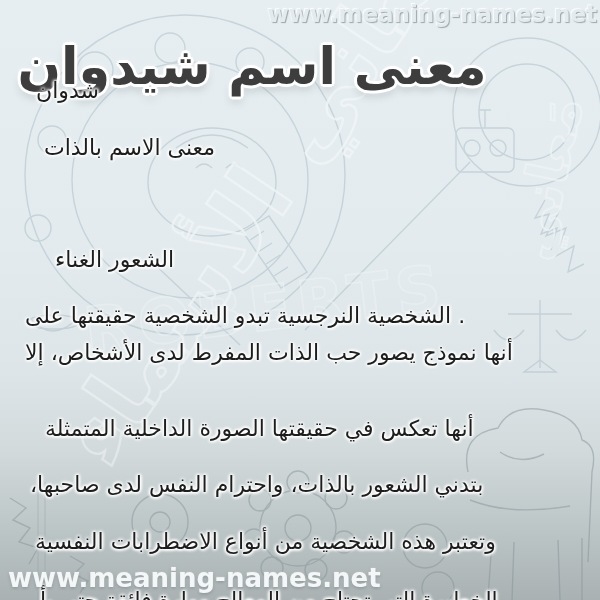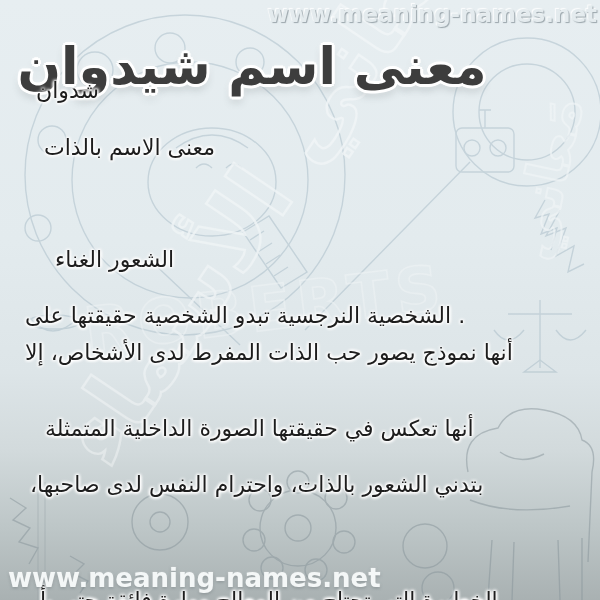--- a/index.html
+++ b/index.html
@@ -165,17 +165,18 @@
 
   <h1 class="page-title">معنى اسم شيدوان</h1>
 
   <div class="line l1">شدوان</div>
   <div class="line l2">معنى الاسم بالذات</div>
   <div class="line l4">الشعور الغناء</div>
   <div class="line l5">. الشخصية النرجسية تبدو الشخصية حقيقتها على</div>
   <div class="line l6">أنها نموذج يصور حب الذات المفرط لدى الأشخاص، إلا</div>
   <div class="line l7">أنها تعكس في حقيقتها الصورة الداخلية المتمثلة</div>
   <div class="line l8">بتدني الشعور بالذات، واحترام النفس لدى صاحبها،</div>
+  <div class="line l9">وتعتبر هذه الشخصية من أنواع الاضطرابات النفسية</div>
   <div class="line l10">الخطيرة التي تحتاج من المعالج مهارة فائقة حتى يأ</div>
 
   <div class="wm-bottom">www.meaning-names.net</div>
 
 </div>
 
 </body></html>

